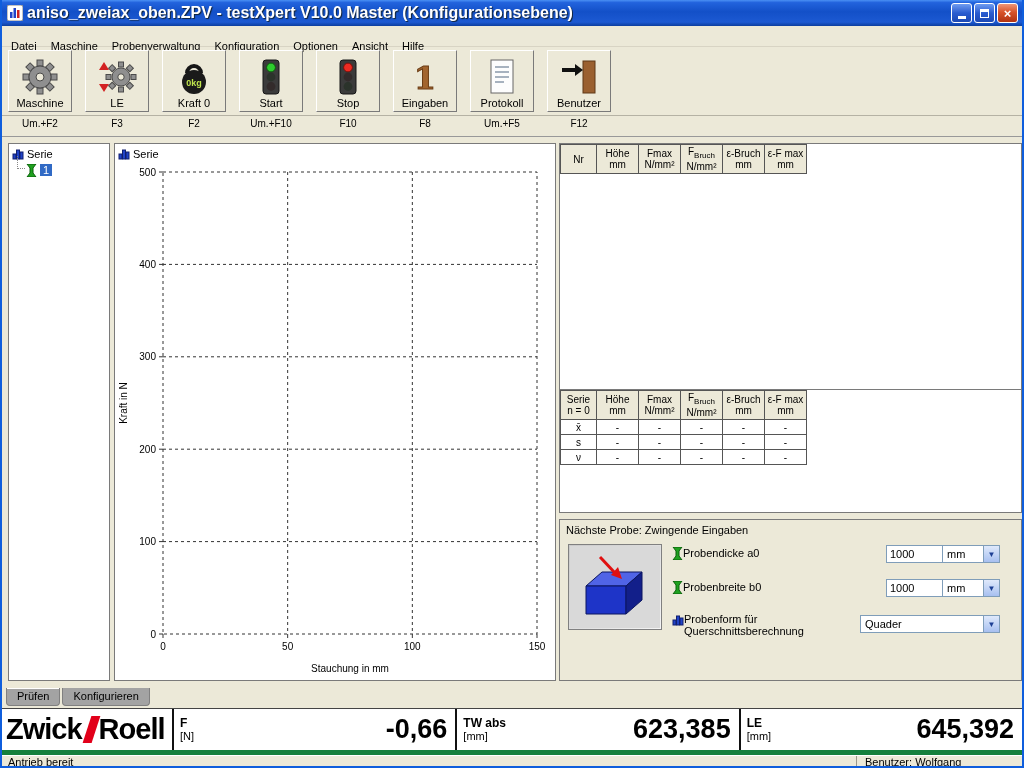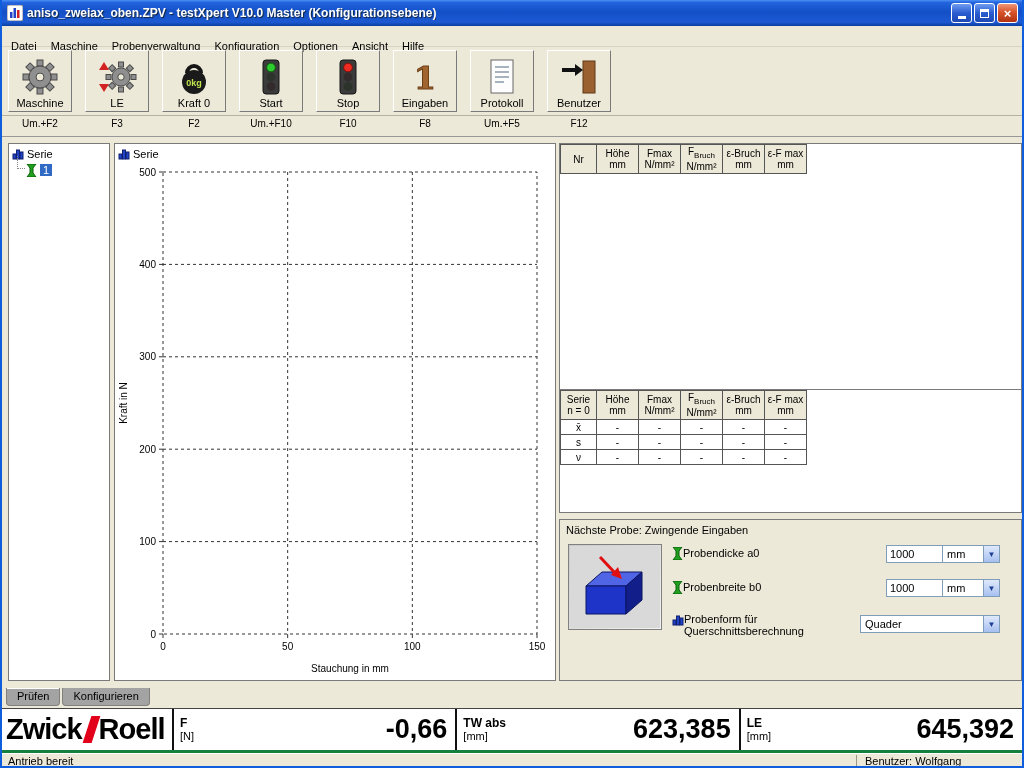--- a/index.html
+++ b/index.html
@@ -6,21 +6,21 @@
   html,body { width:1024px; height:768px; overflow:hidden; }
   body {
     font-family:"Liberation Sans",sans-serif; font-size:11px; color:#000;
     background:#ECE9D8; border:2px solid #0f5edd; border-top:none;
   }
 
   
   .titlebar{height:26px;display:flex;align-items:center;padding:0 4px 0 5px;
     background:linear-gradient(180deg,#4a90f4 0%,#2263dd 10%,#1350c8 45%,#1c59d2 85%,#0c3e9e 100%);}
   .titlebar .ticon16{width:16px;height:16px;margin-right:4px;flex:0 0 auto;}
-  .title-text{color:#fff;font-weight:bold;font-size:12px;text-shadow:1px 1px 1px #123;white-space:nowrap;overflow:hidden;}
+  .title-text{color:#fff;font-weight:bold;font-size:16px;text-shadow:1px 1px 1px #123;white-space:nowrap;overflow:hidden;}
   .winbtns{margin-left:auto;display:flex;gap:2px;}
   .wbtn{width:21px;height:20px;border:1px solid #fff;border-radius:3px;display:flex;align-items:center;justify-content:center;
     background:linear-gradient(180deg,#6f9cf0,#2a5cd0 50%,#1c49b4);color:#fff;cursor:default;}
   .wbtn.close{background:linear-gradient(180deg,#ee9678,#d8542a 45%,#b03312);}
   .glyph-min{width:8px;height:3px;background:#fff;margin-top:9px;}
   .glyph-max{width:9px;height:9px;border:1px solid #fff;border-top-width:3px;}
   .glyph-x{font-size:13px;font-weight:bold;line-height:1;}
 
   
   .menubar{height:21px;display:flex;align-items:center;background:#ECE9D8;border-bottom:1px solid #d8d4c4;padding-left:2px;}
@@ -86,21 +86,21 @@
   .brand{width:170px;display:flex;align-items:center;padding-left:4px;}
   .b1,.b2{font-size:29px;font-weight:bold;letter-spacing:-1px;}
   .bslash{display:inline-block;width:9px;height:27px;background:#e2001a;transform:skewX(-18deg);margin:0 3px 0 5px;}
   .mcell{flex:1;border-left:2px solid #111;display:flex;align-items:center;padding:0 8px 0 6px;}
   .mlab{display:flex;flex-direction:column;justify-content:center;line-height:13px;}
   .mlab .l1{font-weight:bold;font-size:12px;}
   .mlab .l2{font-size:11px;}
   .mval{margin-left:auto;font-size:27px;font-weight:bold;}
 
   
-  .status{height:18px;background:#ECE9D8;border-top:3px solid #15803d;box-shadow:inset 0 1px 0 #fff;
+  .status{height:18px;background:#ECE9D8;border-top:5px solid #15803d;box-shadow:inset 0 1px 0 #fff;
     display:flex;align-items:center;padding:0 6px;font-size:11px;}
   .suser{margin-left:auto;border-left:1px solid #9a9789;padding-left:8px;width:160px;}
 </style>
 </head>
 <body>
 
 <div class="titlebar">
   <svg class="ticon16" viewBox="0 0 16 16">
     <rect width="16" height="16" rx="2" fill="#fff" stroke="#888"></rect>
     <rect x="3" y="7" width="2.5" height="6" fill="#2143c8"></rect>

